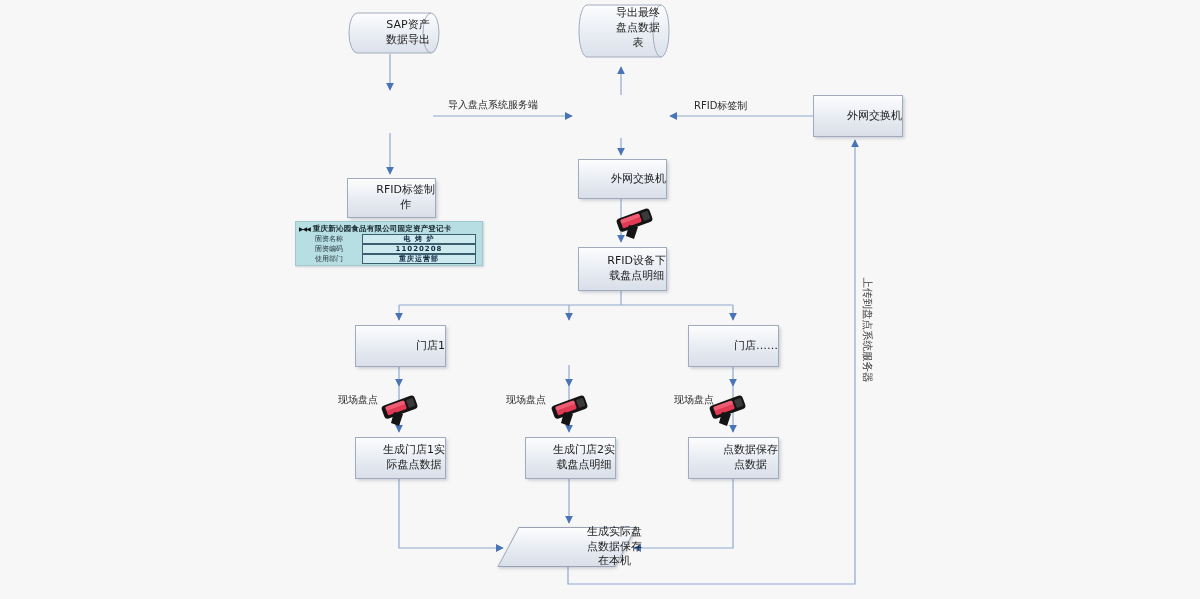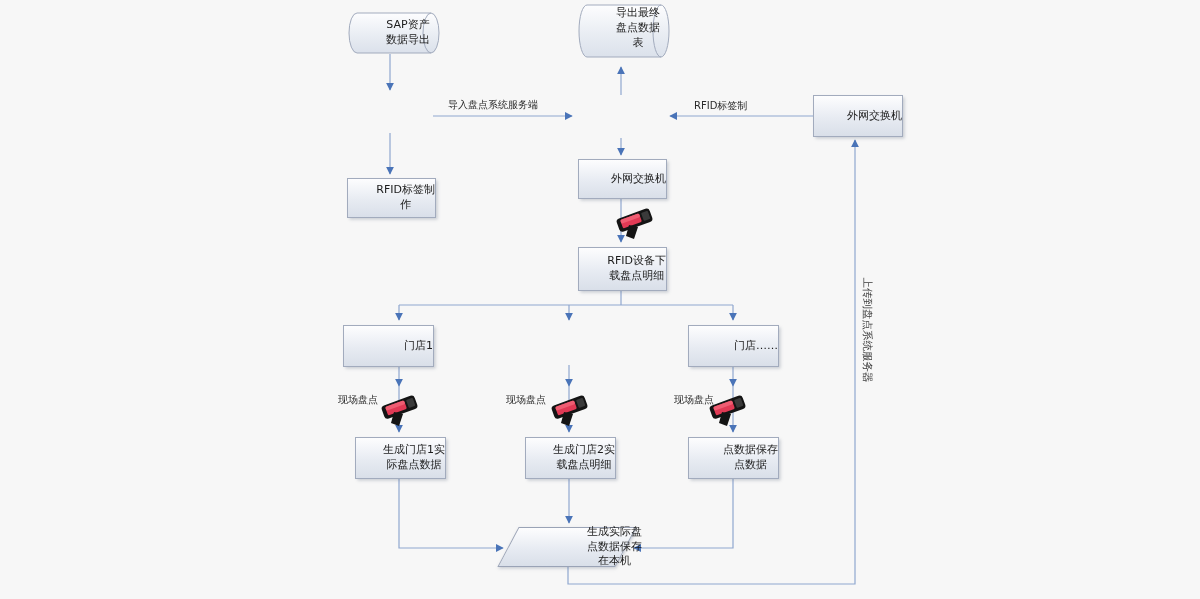--- a/index.html
+++ b/index.html
@@ -111,21 +111,21 @@
     <div>外网交换机</div>
   </div>
   <div class="node box" style="left:578px;top:247px;width:87px;height:42px">
     <div>RFID设备下
 载盘点明细</div>
   </div>
   <div class="node box" style="left:347px;top:178px;width:87px;height:38px">
     <div>RFID标签制
 作</div>
   </div>
-  <div class="node box" style="left:343px;top:325px;width:89px;height:40px">
+  <div class="node box" style="left:355px;top:325px;width:89px;height:40px">
     <div>门店1</div>
   </div>
   <div class="node box" style="left:688px;top:325px;width:89px;height:40px">
     <div>门店……</div>
   </div>
   <div class="node box" style="left:355px;top:437px;width:89px;height:40px">
     <div>生成门店1实
 际盘点数据</div>
   </div>
   <div class="node box" style="left:525px;top:437px;width:89px;height:40px">
@@ -137,20 +137,38 @@
 点数据</div>
   </div>
 
   <div class="node para" style="left:492px;top:527px;width:150px;height:40px">
     <div class="para-bg"></div>
     <div class="lbl">生成实际盘
 点数据保存
 在本机</div>
   </div>
 
+  <div class="card">
+    <div class="card-head">
+      <span class="card-logo">▶◀◀</span>
+      <span class="card-title">重庆新沁园食品有限公司固定资产登记卡</span>
+    </div>
+    <div class="card-row">
+      <span class="card-label">固资名称</span>
+      <span class="card-value">电 烤 炉</span>
+    </div>
+    <div class="card-row">
+      <span class="card-label">固资编码</span>
+      <span class="card-value">11020208</span>
+    </div>
+    <div class="card-row">
+      <span class="card-label">使用部门</span>
+      <span class="card-value">重庆运营部</span>
+    </div>
+  </div>
 
   <div class="edge-label" style="left:448px;top:98px">导入盘点系统服务端</div>
   <div class="edge-label" style="left:694px;top:99px">RFID标签制</div>
   <div class="vlabel" style="left:809px;top:323px">上传到盘点系统服务器</div>
   <div class="edge-label" style="left:338px;top:393px">现场盘点</div>
   <div class="edge-label" style="left:506px;top:393px">现场盘点</div>
   <div class="edge-label" style="left:674px;top:393px">现场盘点</div>
 
   <svg class="dev" style="left:612px;top:204px" width="46" height="38">
     <g transform="rotate(-20 23 16)">

